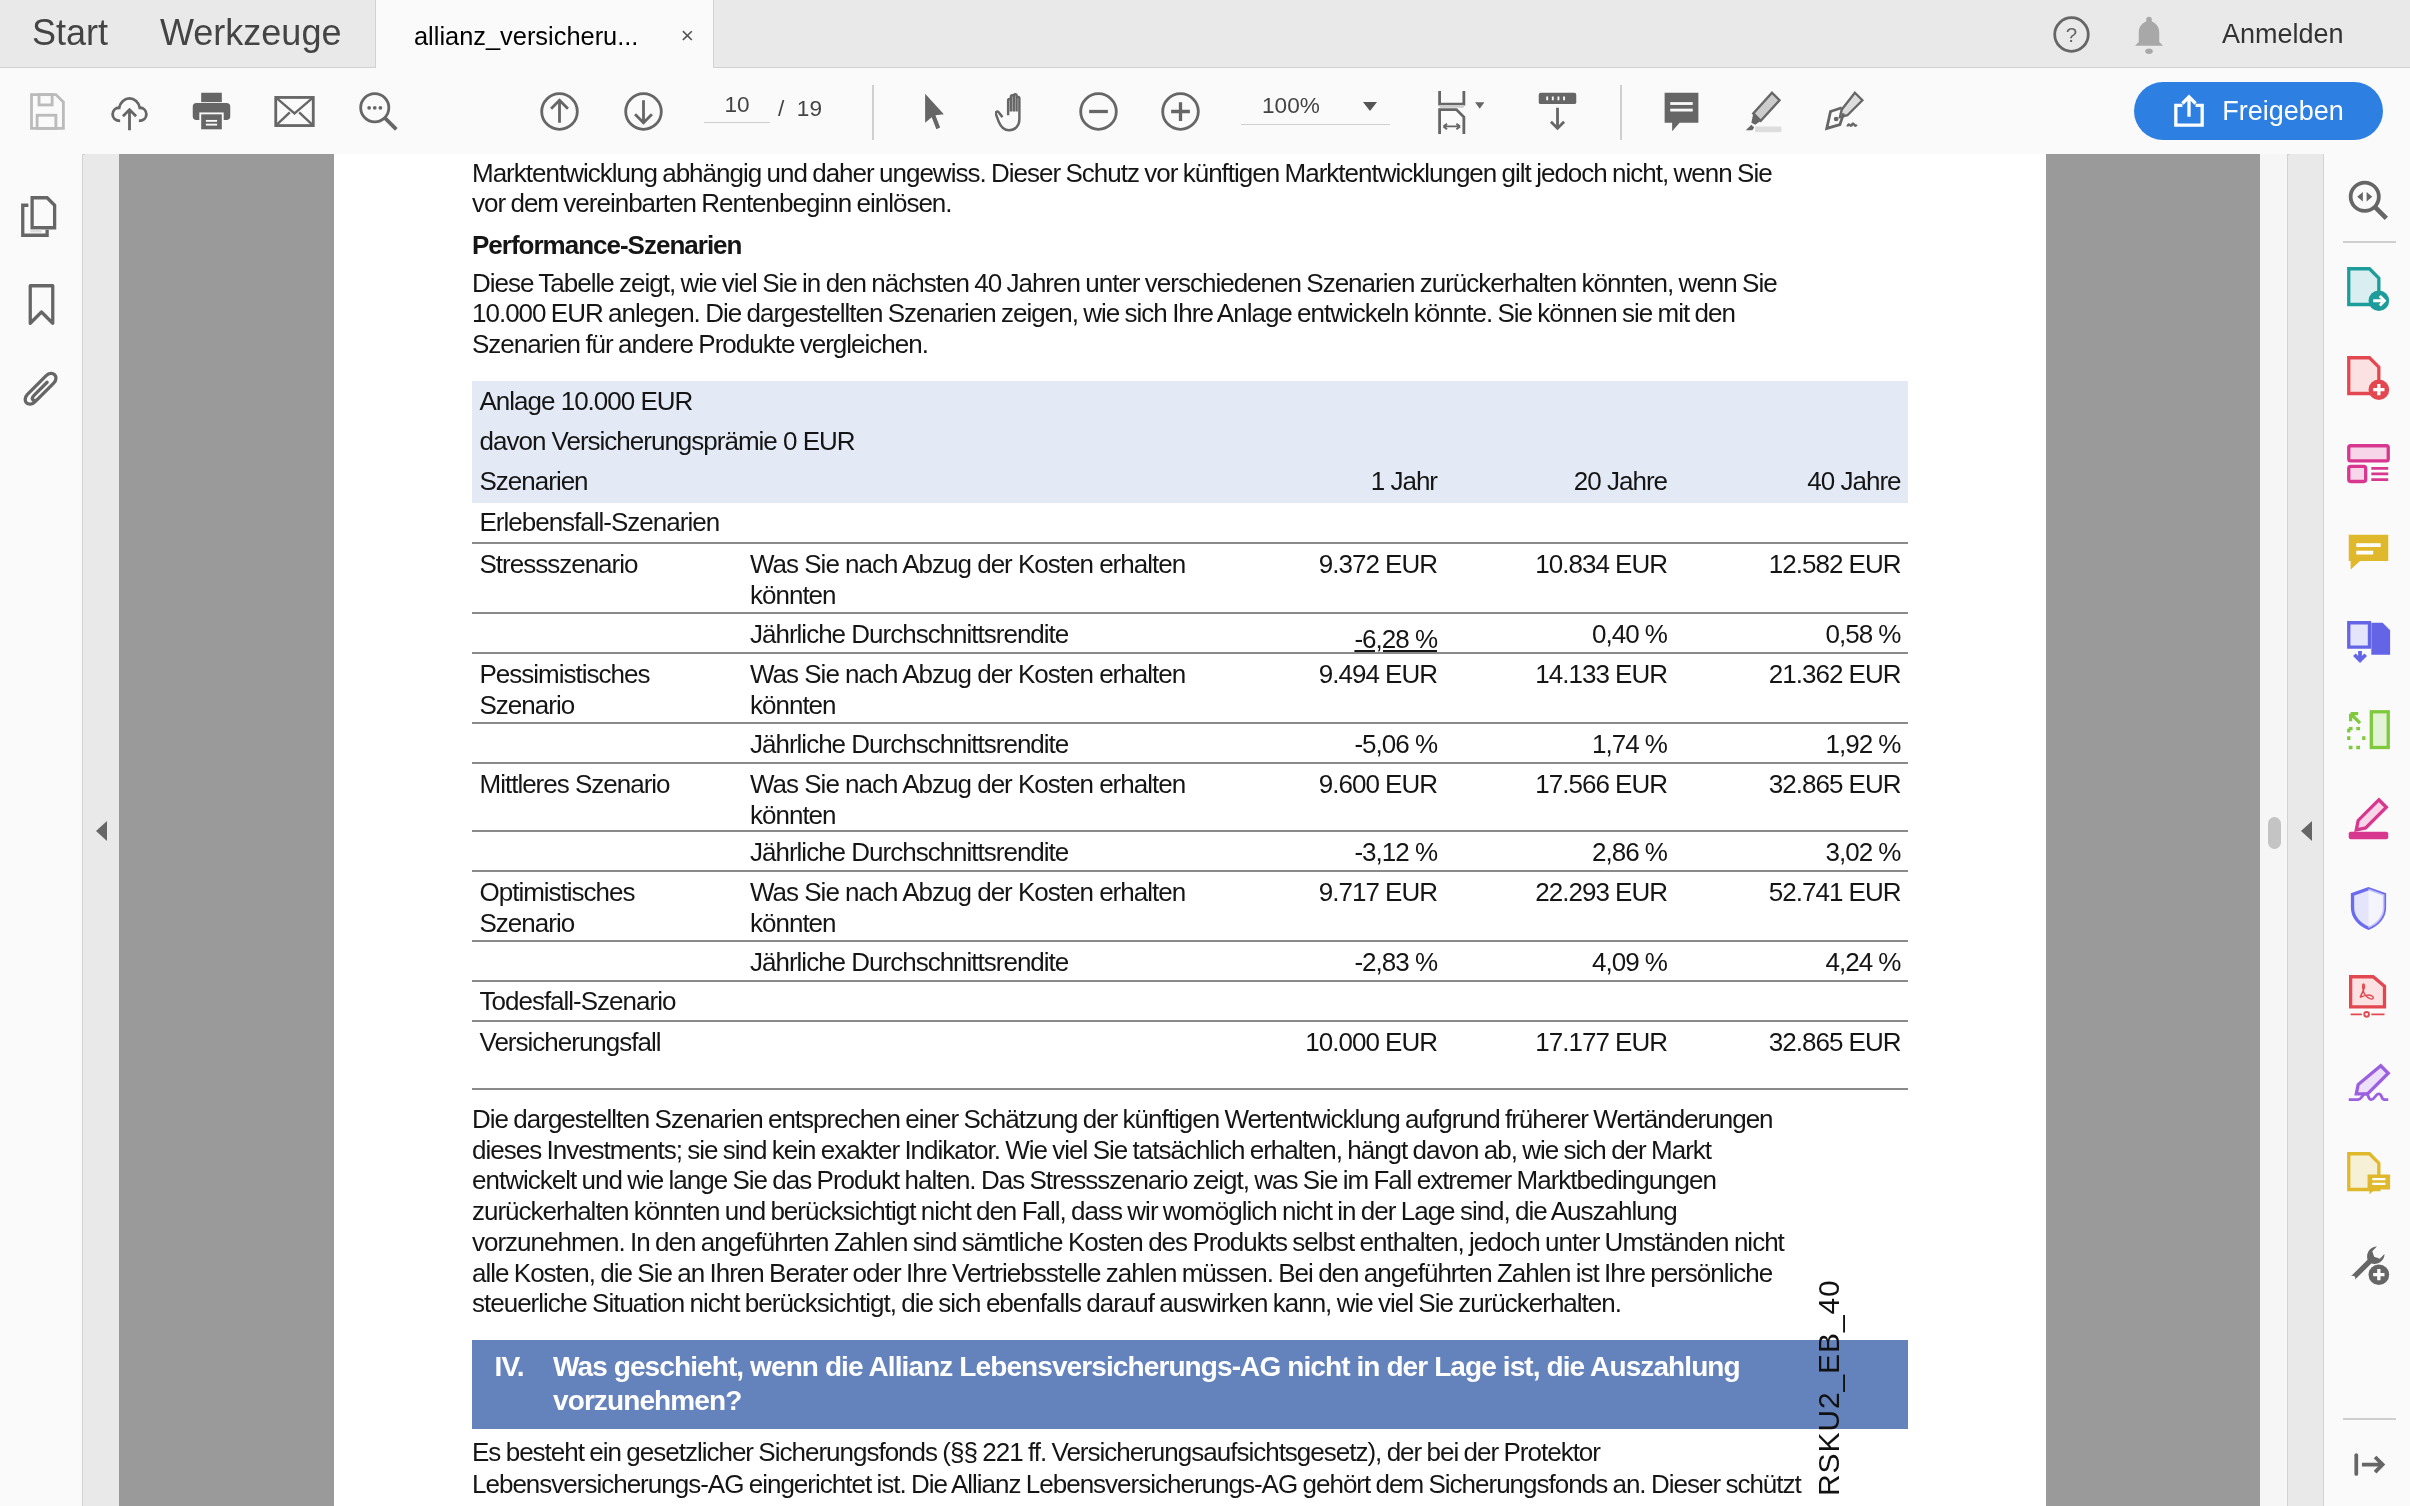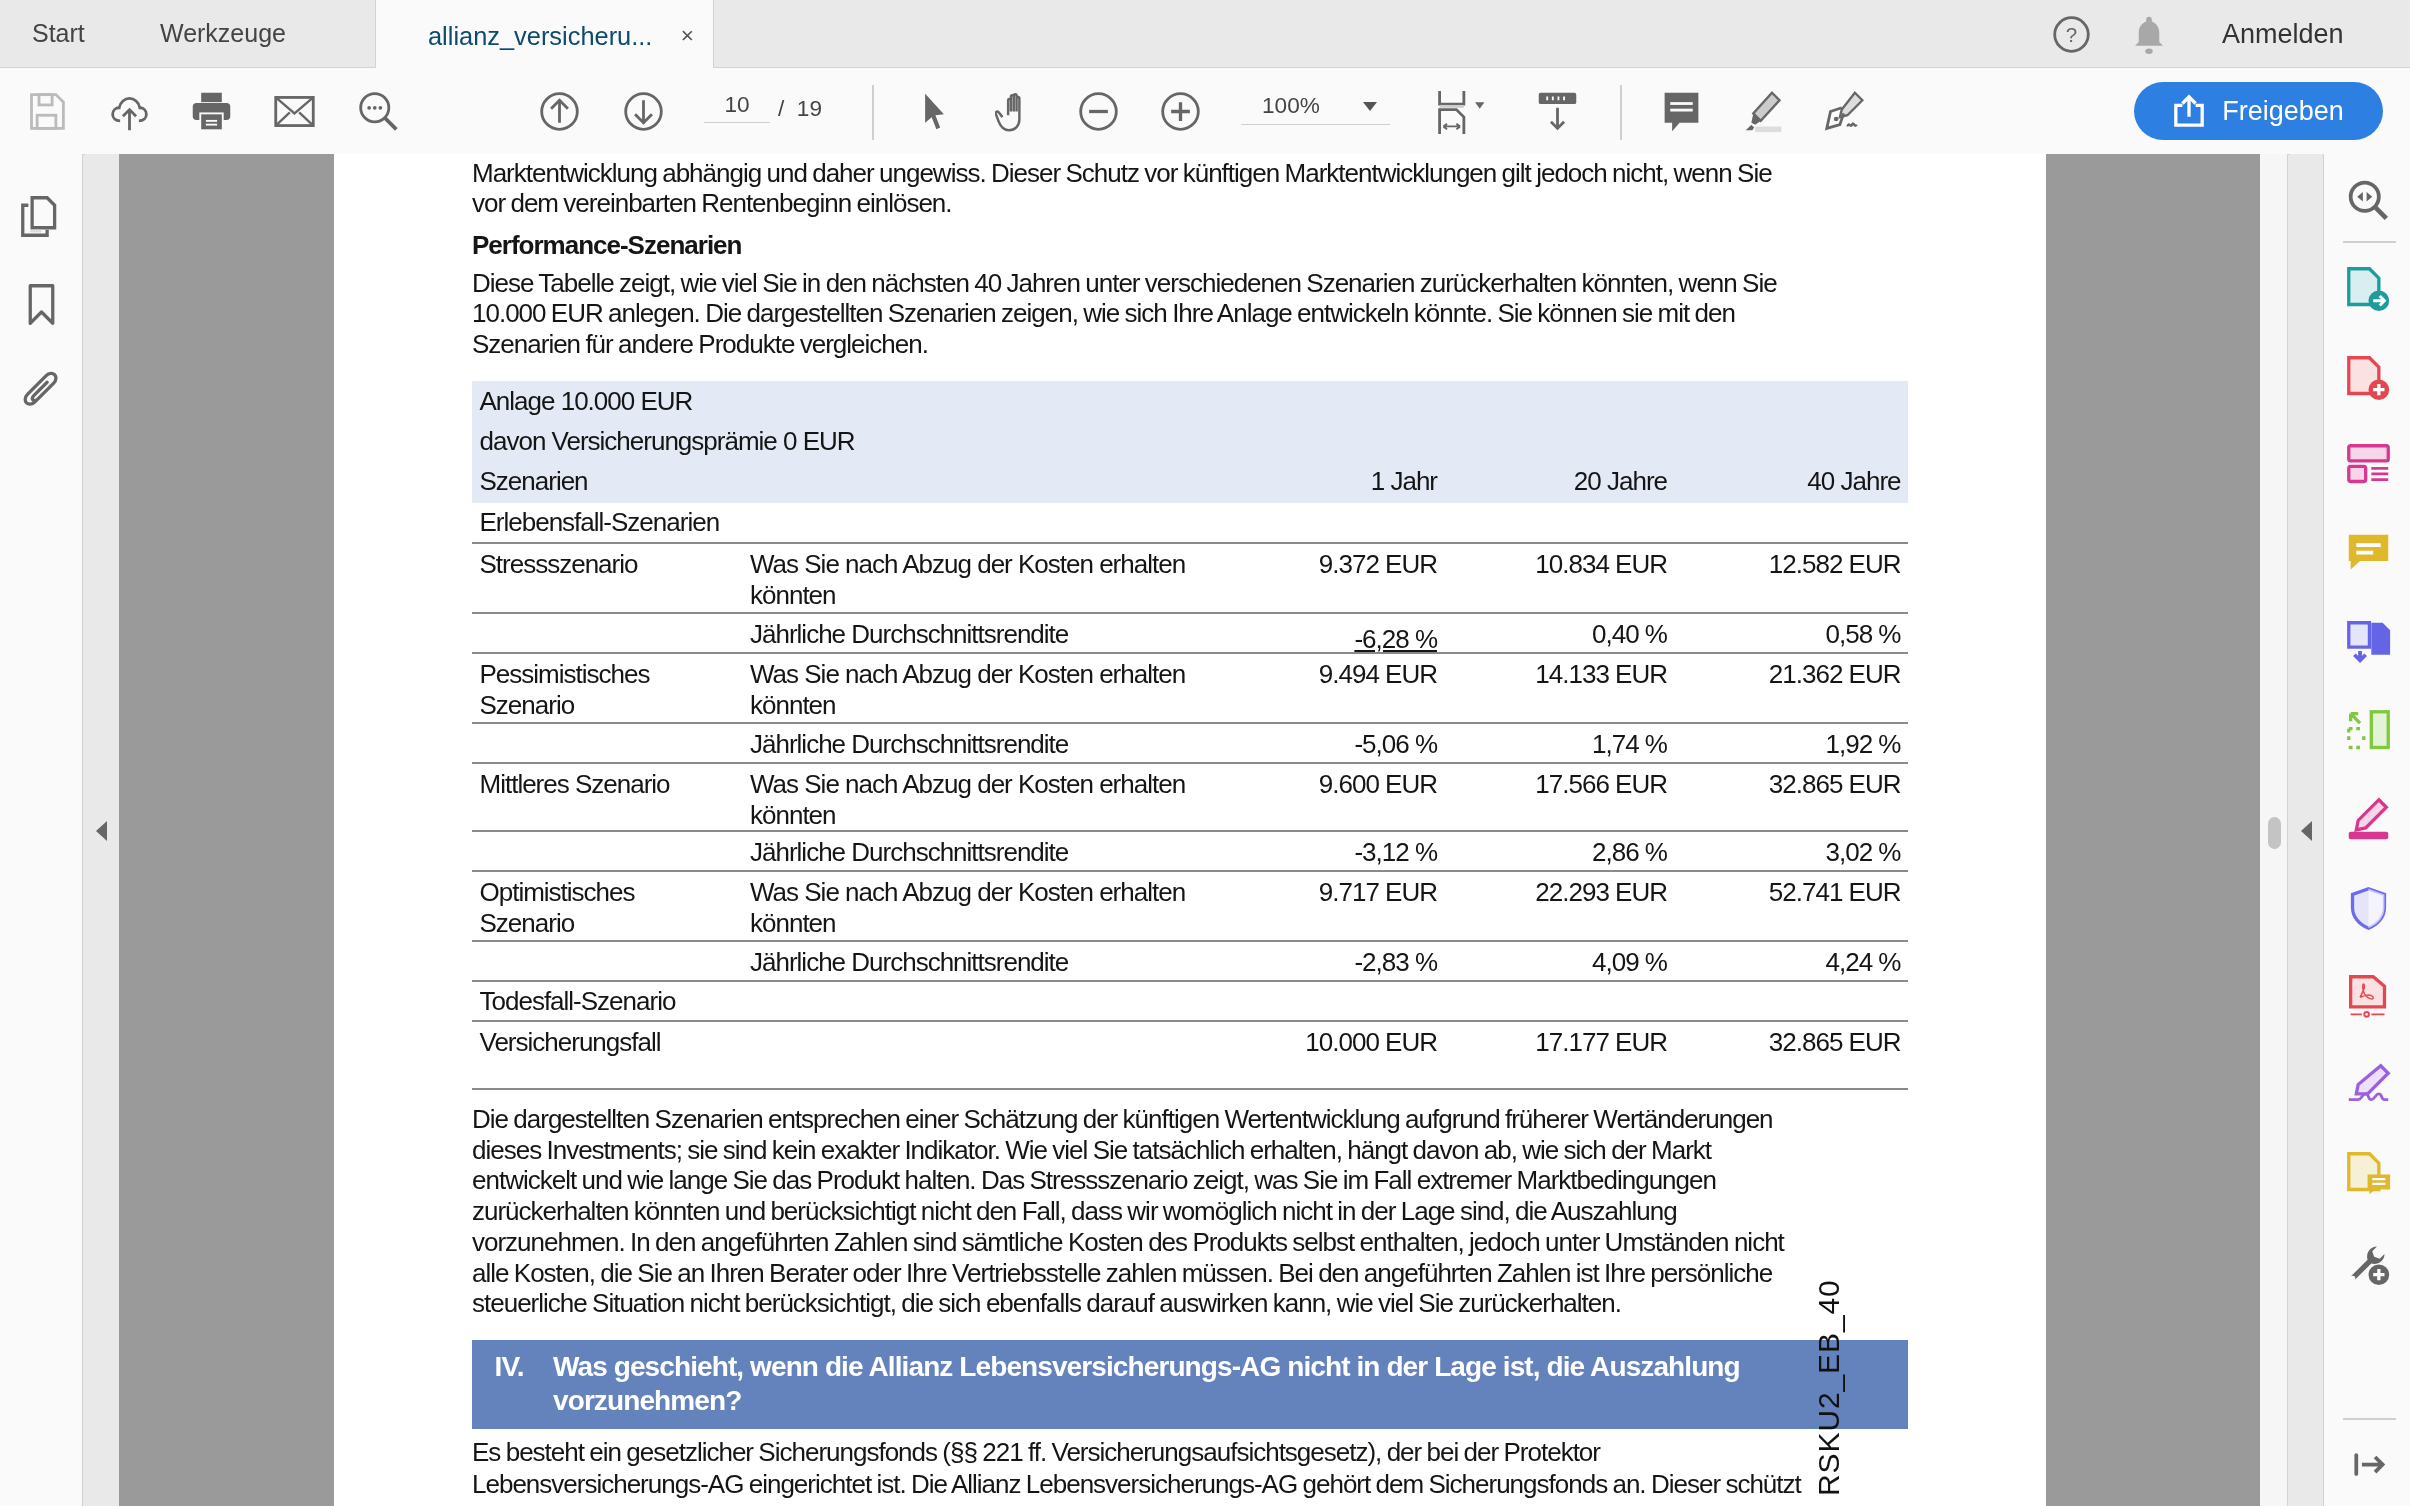--- a/index.html
+++ b/index.html
@@ -1,22 +1,22 @@
 <!DOCTYPE html>
 <html style="font-size:15px"><head>
 <meta charset="utf-8">
 <style>
   * { box-sizing: border-box; margin: 0; padding: 0; }
   html, body { width: 2411px; height: 1507px; overflow: hidden; background: #e9e9e9; font-family: "Liberation Sans", sans-serif; }
 
   
   #tabbar { position: absolute; left: 0; top: 0; width: 2411px; height: 68px; background: #e9e9e9; border-bottom: 1.9px solid #d2d2d2; }
-  .topnav { position: absolute; top: 0; height: 66px; line-height: 66px; font-size: 25px; color: #444; }
+  .topnav { position: absolute; top: 0; height: 66px; line-height: 66px; font-size: 36px; color: #444; }
   #doc-tab { position: absolute; left: 375px; top: 0; width: 339px; height: 68px; background: #fafafa; border-left: 1.9px solid #d2d2d2; border-right: 1.9px solid #d2d2d2; }
-  #doc-tab .title { position: absolute; left: 52px; top: 0; line-height: 72px; font-size: 25.4px; color: #0c4a6e; }
+  #doc-tab .title { position: absolute; left: 38px; top: 0; line-height: 72px; font-size: 25.4px; color: #000000; }
   #doc-tab .close { position: absolute; right: 19px; top: 0; line-height: 72px; font-size: 22.6px; color: #555; }
   .top-right { position: absolute; top: 0; height: 68px; display: flex; align-items: center; }
 
   
   #toolbar { position: absolute; left: 0; top: 68px; width: 2411px; height: 87px; background: #fafafa; border-bottom: 1.9px solid #d2d2d2; }
   .tb-icon { position: absolute; top: 17px; width: 53px; height: 53px; display: flex; align-items: center; justify-content: center; }
   .tb-icon svg { width: 45px; height: 45px; }
   .sep { position: absolute; top: 17px; width: 1.9px; height: 55px; background: #cfcfcf; }
   #page-input { position: absolute; left: 704px; top: 19px; width: 66px; height: 36px; text-align: center; font-size: 22.6px; color: #444; border: none; border-bottom: 1.9px solid #cfcfcf; background: transparent; font-family: "Liberation Sans", sans-serif; line-height: 36px; }
   #page-total { position: absolute; left: 778px; top: 22.6px; font-size: 22.6px; color: #444; line-height: 36px; }

